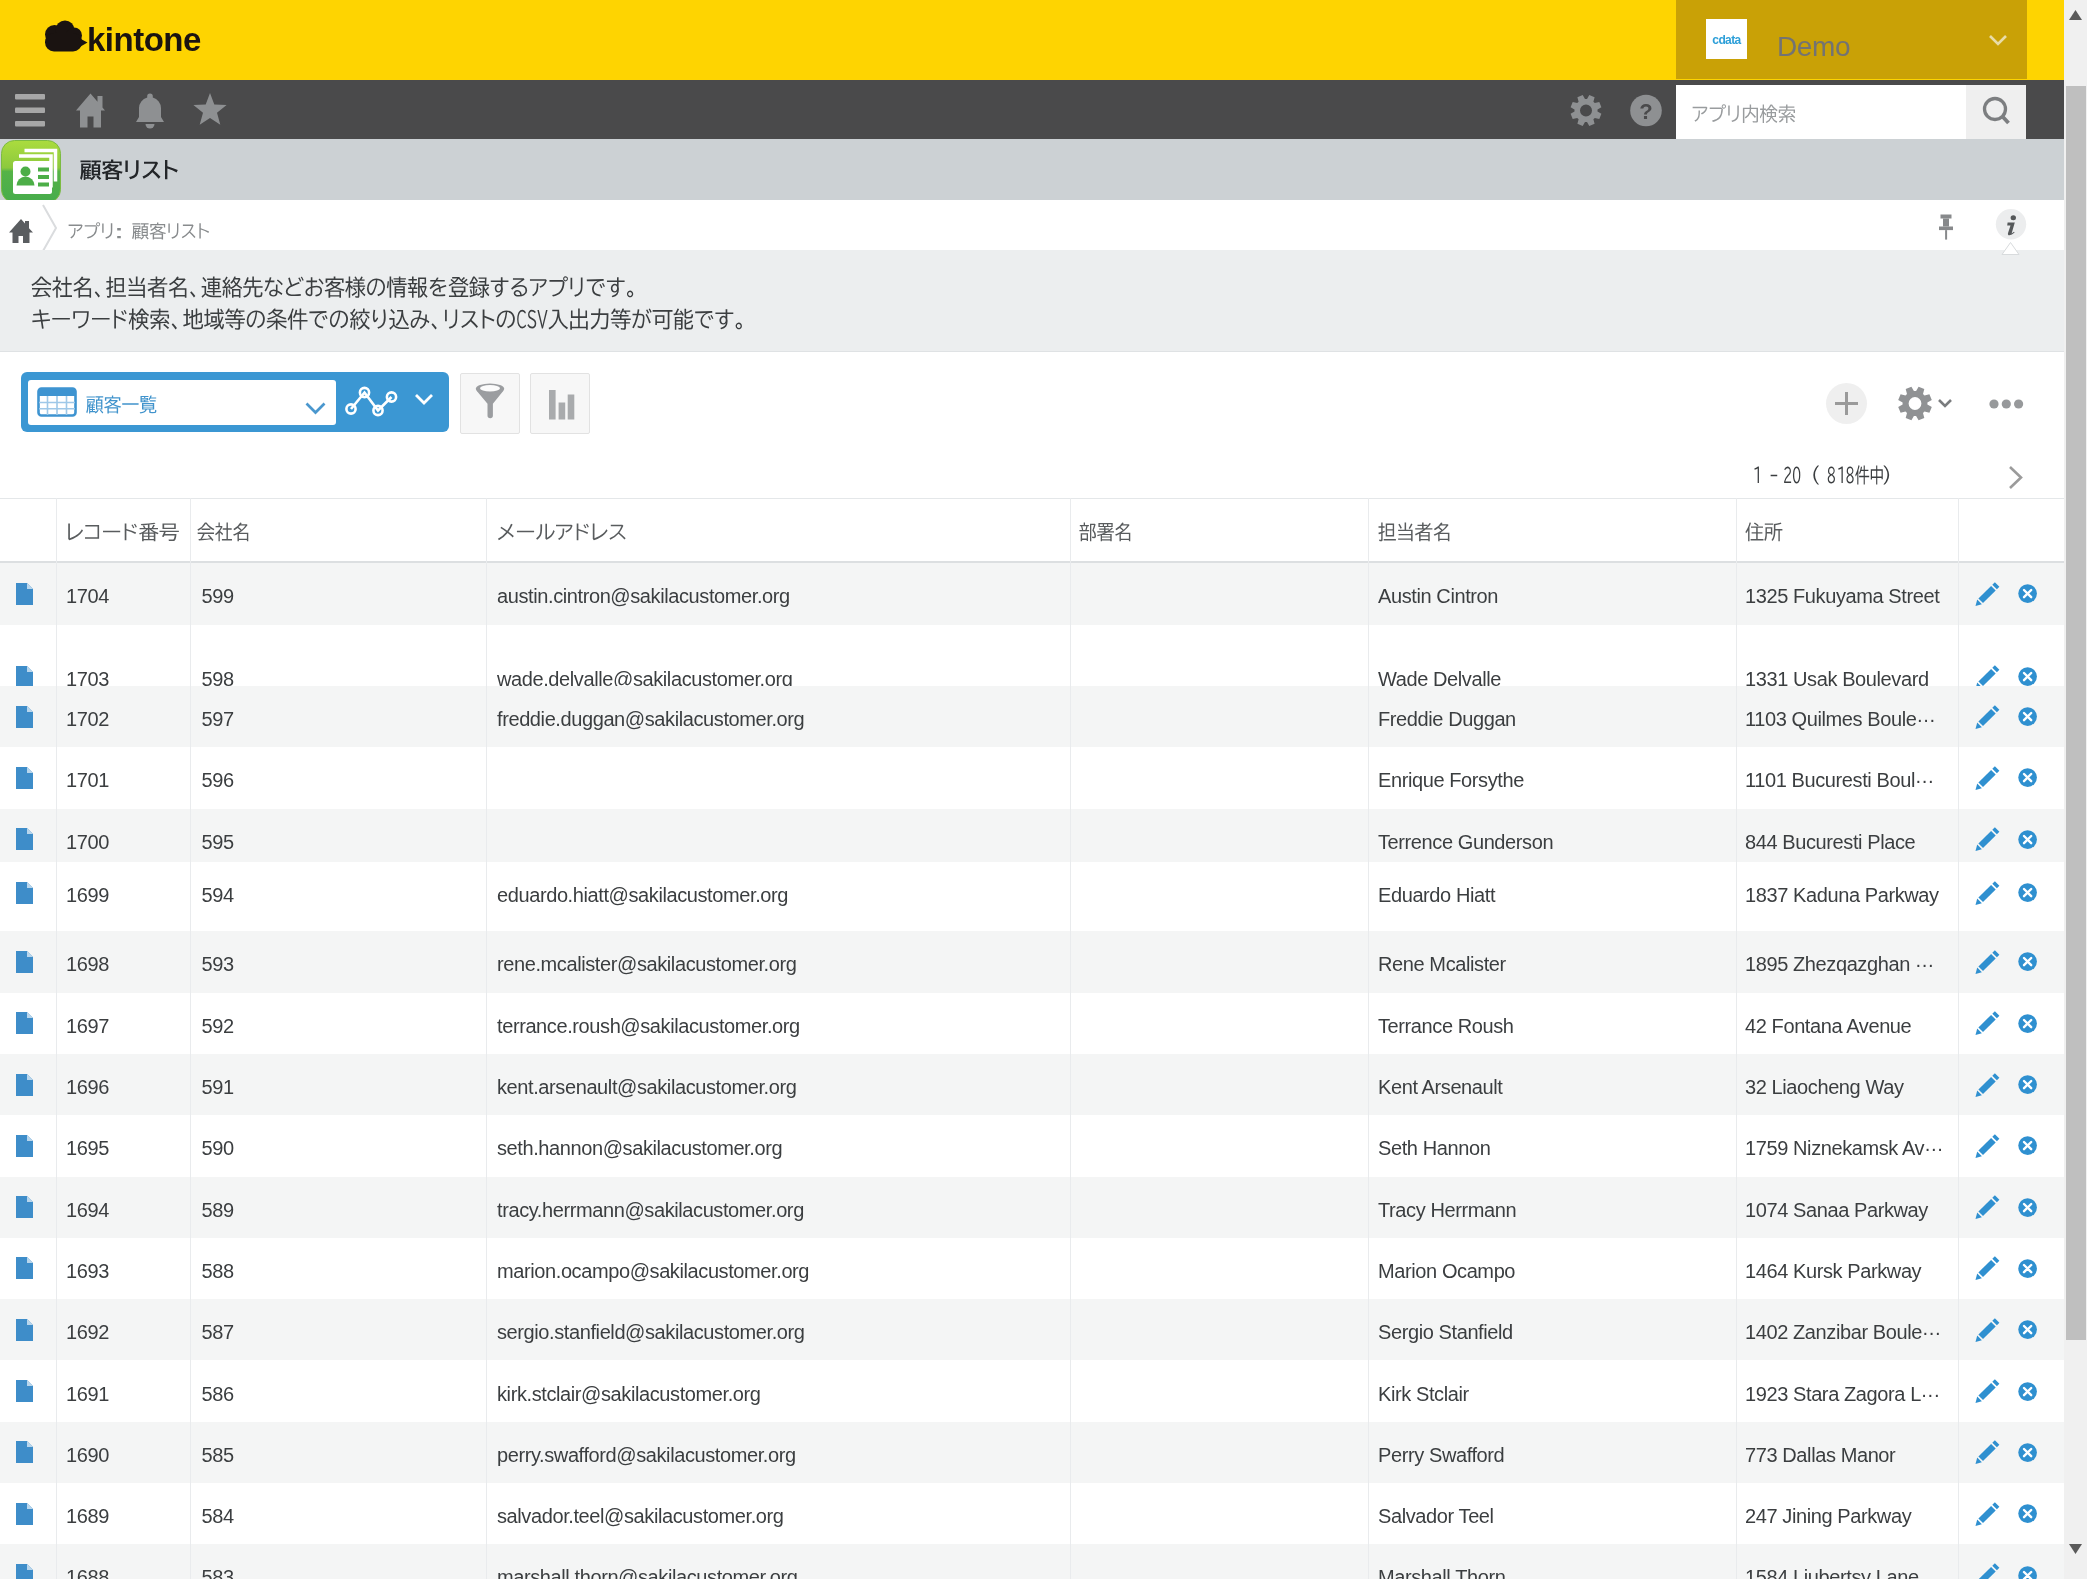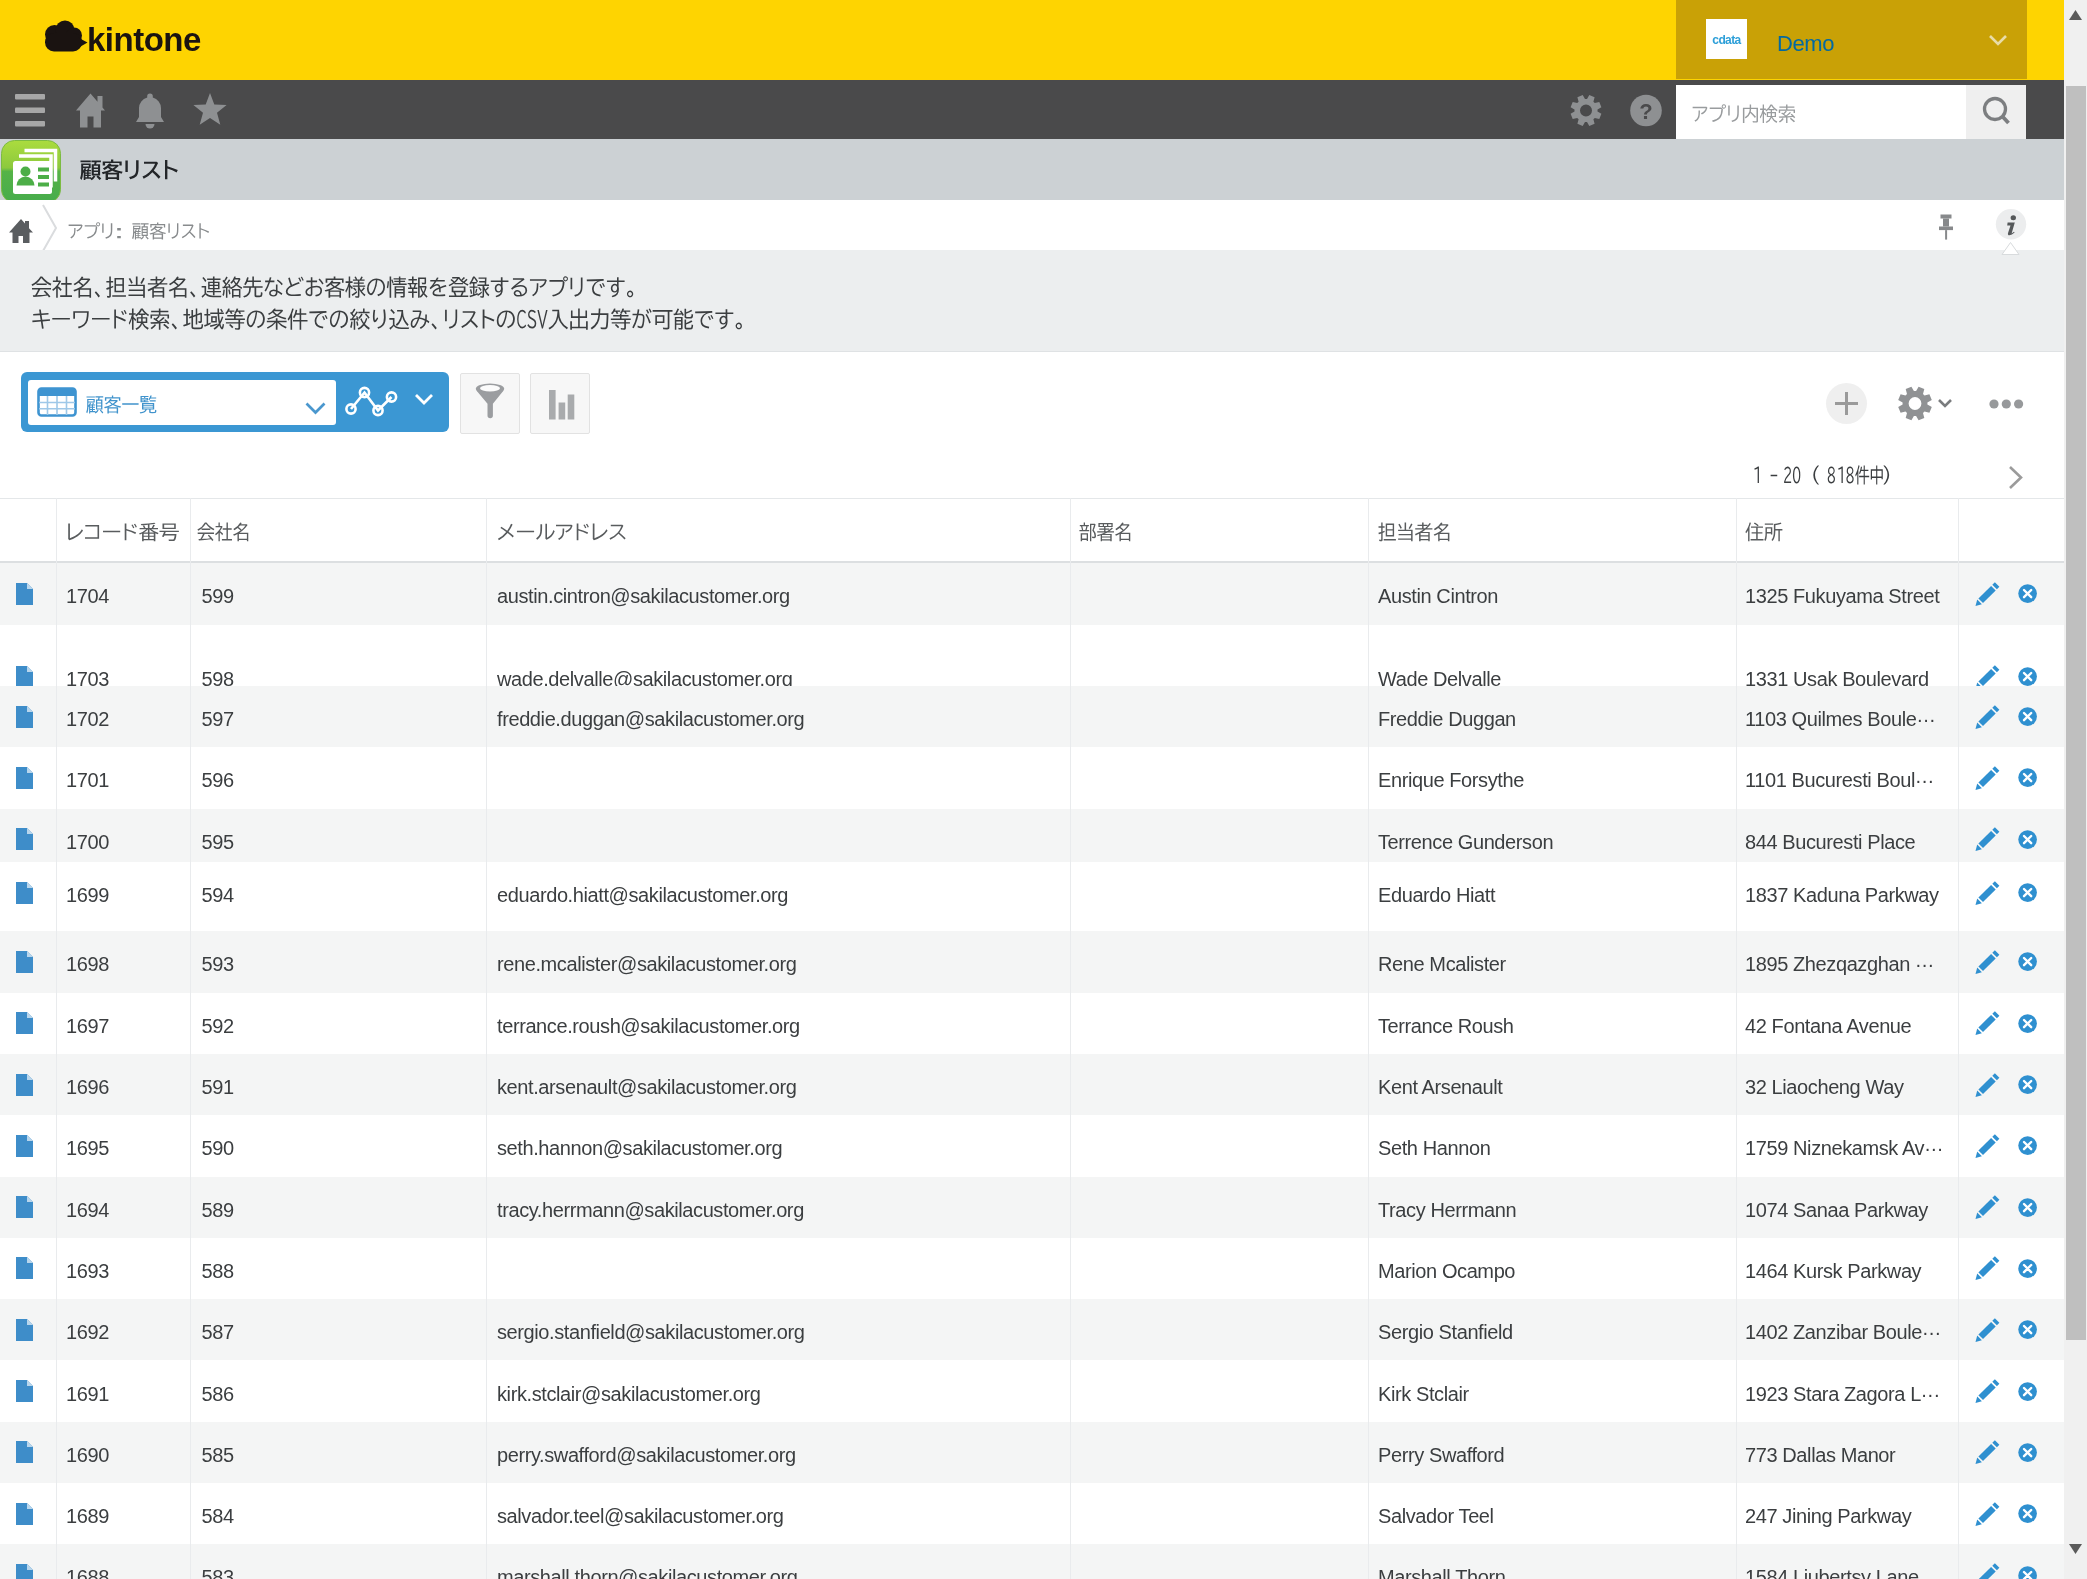--- a/index.html
+++ b/index.html
@@ -43,21 +43,21 @@
 <polygon points="36,17.5 45.5,22.5 36,28"></polygon>
 </g>
 <text x="45" y="31" font-family="Liberation Sans" font-weight="bold" font-size="33" letter-spacing="-0.5" fill="#1a1311">kintone</text>
 </svg>
 
 <div class="abs" style="left:1706px;top:19px;width:41px;height:40px;background:#fff"></div>
 <text></text>
 <svg class="ic" style="left:1706px;top:19px" width="41" height="40" viewBox="0 0 41 40">
     <text x="20.5" y="25" text-anchor="middle" font-family="Liberation Sans" font-weight="bold" font-size="12" letter-spacing="-0.6" fill="#2d9fd8">cdata</text>
   </svg>
-<div class="abs" style="left:1777px;top:31px;font-size:22px;letter-spacing:-0.4px;color:#0369a1">Demo</div>
+<div class="abs" style="left:1777px;top:31px;font-size:28px;letter-spacing:-0.4px;color:#737373">Demo</div>
 <svg class="ic" style="left:1986px;top:33px" width="24" height="16" viewBox="0 0 24 16">
     <path fill="none" stroke="#e8dca8" stroke-width="2.6" d="M4 3 L12 11 L20 3"></path>
   </svg>
 
 <div class="navbar"></div>
 <svg class="ic" style="left:0px;top:80px" width="700" height="59" viewBox="0 0 700 59">
 <g fill="#a7a7a7">
 <rect x="15" y="14" width="30" height="5.6" rx="1"></rect>
       <rect x="15" y="27.5" width="30" height="5.6" rx="1"></rect>
       <rect x="15" y="41" width="30" height="5.6" rx="1"></rect>
@@ -432,20 +432,21 @@
       <path stroke="#fff" stroke-width="2.4" stroke-linecap="round" d="M6 6 L13.2 13.2 M13.2 6 L6 13.2"></path>
     </svg>
 </div>
 <div class="row even" style="top:1237.8px">
 <svg class="ic" style="left:16px;top:19.7px" width="17" height="22" viewBox="0 0 17 22">
       <path fill="#3e8dc9" d="M0 0 H11 L17 6 V22 H0 Z"></path>
       <path fill="#b9d6ec" d="M11 0 L17 6 H11 Z"></path>
     </svg>
 <div class="c c1">1693</div>
     <div class="c c2">588</div>
+    <div class="c c3">marion.ocampo@sakilacustomer.org</div>
     <div class="c c5">Marion Ocampo</div>
     <div class="c c6">1464 Kursk Parkway</div>
 <svg class="ic" style="left:1975px;top:18.7px" width="26" height="25" viewBox="0 0 26 25">
       <g fill="#2f90d0">
         <polygon points="0.5,24 2.2,17.6 6.9,22.2 Z"></polygon>
         <polygon points="3.4,16.4 16.1,3.9 20.7,8.5 8,21 Z"></polygon>
         <polygon points="17.3,2.7 19.9,0.2 24.4,4.7 21.9,7.3 Z"></polygon>
       </g>
     </svg>
 <svg class="ic" style="left:2017.5px;top:21.2px" width="20" height="20" viewBox="0 0 20 20">

